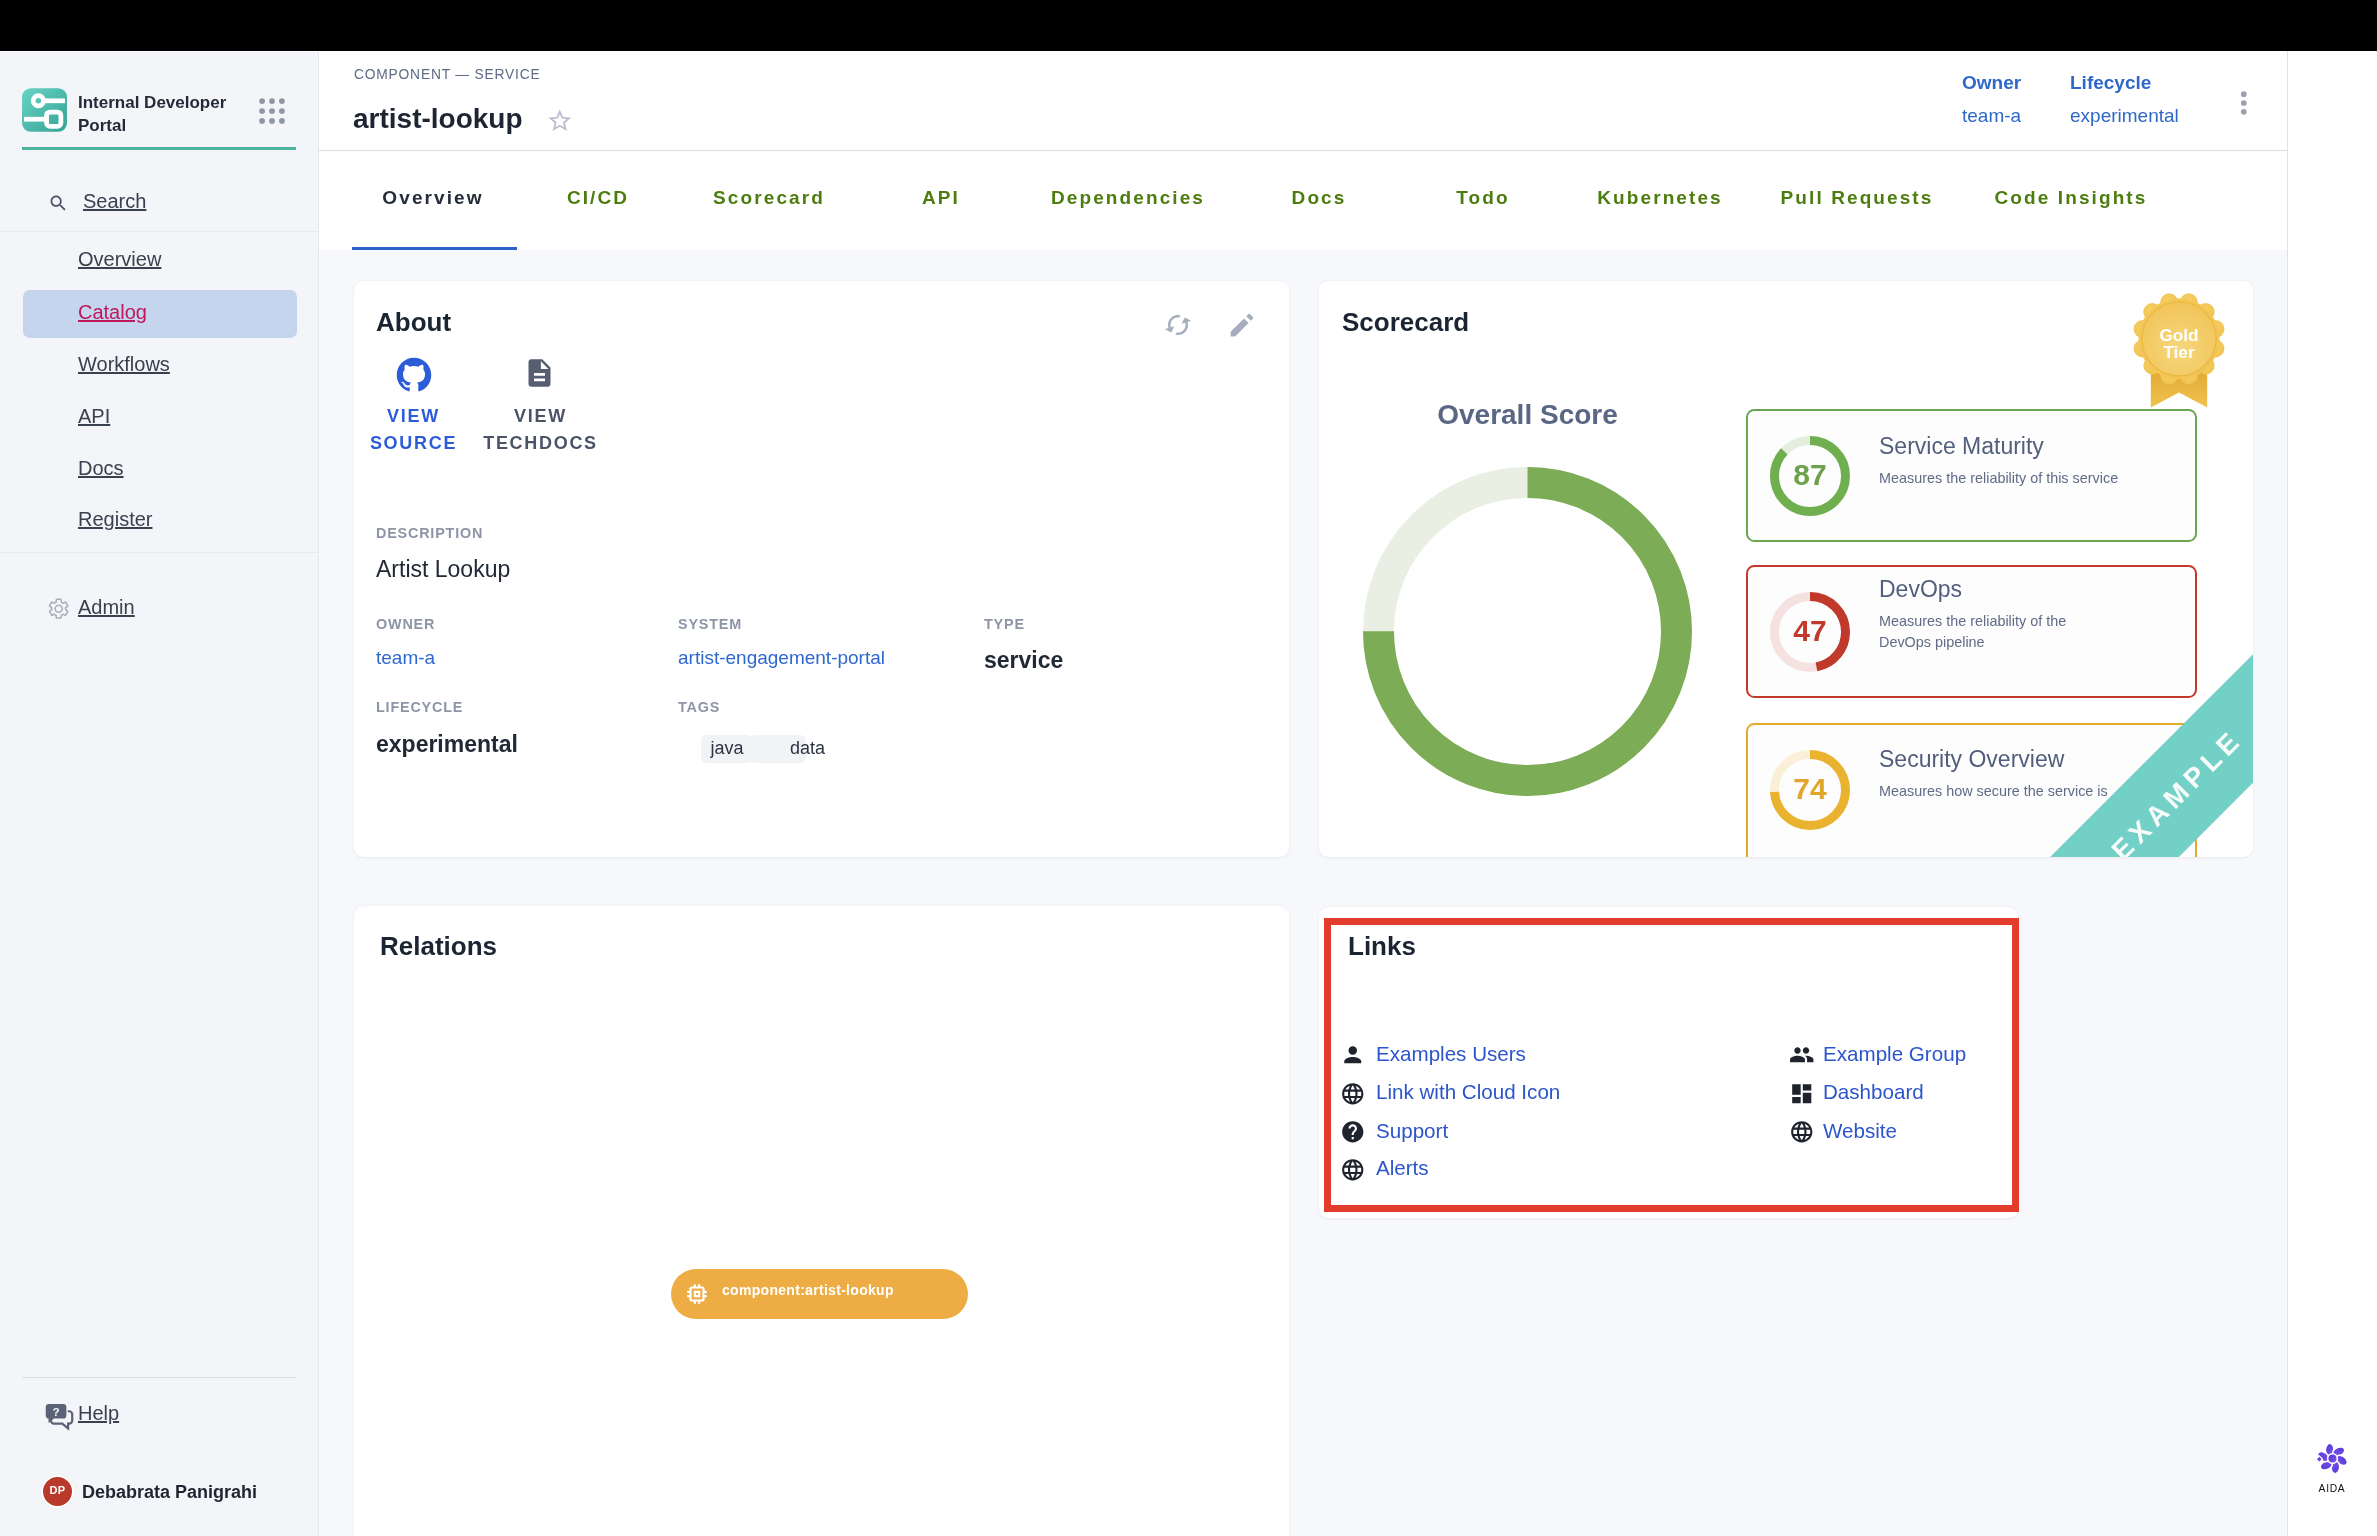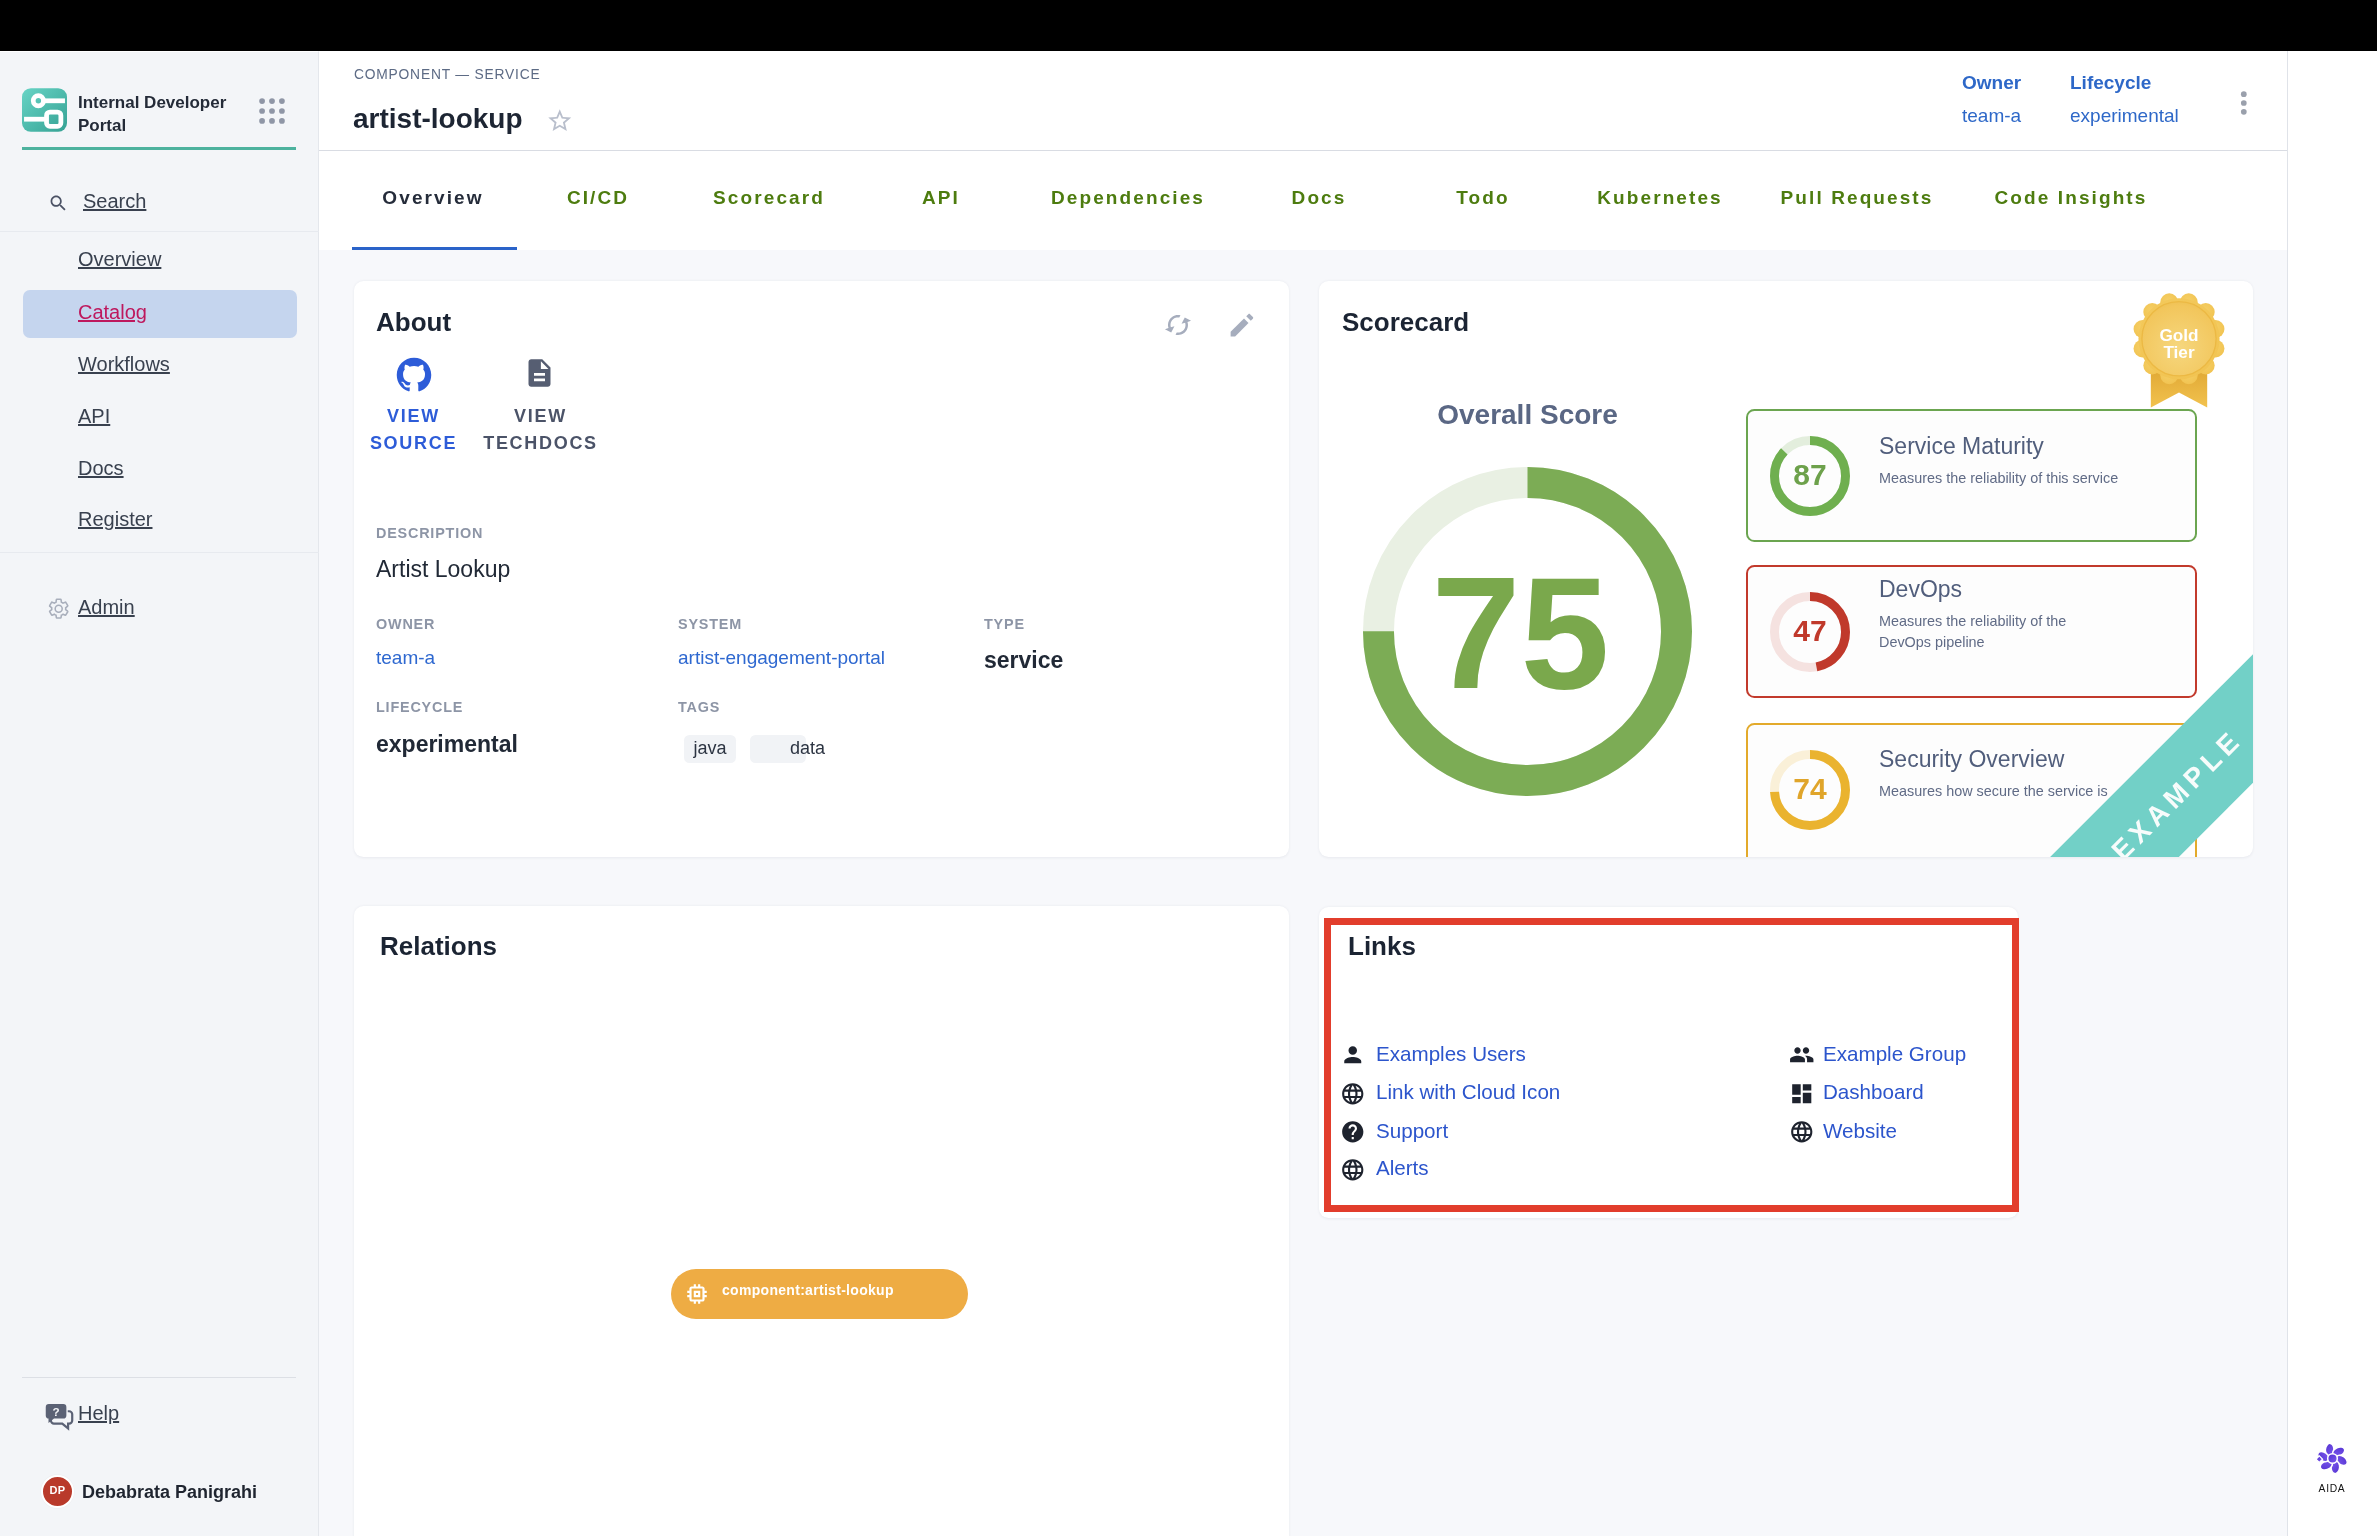--- a/index.html
+++ b/index.html
@@ -213,21 +213,20 @@
 <circle cx="80" cy="78" r="59" fill="url(#goldouter)"></circle>
 <circle cx="80" cy="78" r="54" fill="url(#goldin)" stroke="#ecb944" stroke-width="2"></circle>
 <text x="80" y="81" font-size="25" font-weight="bold" fill="#fff" text-anchor="middle">Gold</text>
 <text x="80" y="106" font-size="25" font-weight="bold" fill="#fff" text-anchor="middle">Tier</text>
 </svg></div>
     <div class="sc" id="overallscore">Overall Score</div>
     <div class="sc" style="left:44px; top:186px;"><svg width="329" height="329" viewBox="0 0 478 478">
 <circle cx="239" cy="239" r="216.5" fill="none" stroke="#e9f0e3" stroke-width="45"></circle>
 <circle cx="239" cy="239" r="216.5" fill="none" stroke="#7cac55" stroke-width="45" stroke-dasharray="1020.3 340.1" transform="rotate(-90 239 239)"></circle>
 </svg></div>
-    <div class="sc" id="bignum">75</div>
     <div class="sc tile" id="tile1"></div>
     <div class="sc tile" id="tile2"></div>
     <div class="sc tile" id="tile3"></div>
     <div class="sc" style="left:451px; top:155px;"><svg width="80" height="80" viewBox="0 0 116 116">
 <circle cx="58" cy="58" r="51.5" fill="none" stroke="#e3eedd" stroke-width="13"></circle>
 <circle cx="58" cy="58" r="51.5" fill="none" stroke="#6faf4f" stroke-width="13" stroke-dasharray="281.5 42.1" transform="rotate(-90 58 58)"></circle>
 </svg></div>
     <div class="sc tilenum" style="left:451px; top:177px; width:80px; text-align:center; color:#6da14b;">87</div>
     <div class="sc tiletitle" style="top:152px;">Service Maturity</div>
     <div class="sc tiledesc" style="top:187px;">Measures the reliability of this service</div>
@@ -270,21 +269,21 @@
   <div class="abs avalue" style="left:376px; top:556px;">Artist Lookup</div>
   <div class="abs alabel" style="left:376px; top:616px;">OWNER</div>
   <div class="abs alink" style="left:376px; top:647px;">team-a</div>
   <div class="abs alabel" style="left:678px; top:616px;">SYSTEM</div>
   <div class="abs alink" style="left:678px; top:647px;">artist-engagement-portal</div>
   <div class="abs alabel" style="left:984px; top:616px;">TYPE</div>
   <div class="abs avalue" style="left:984px; top:647px; font-weight:bold;">service</div>
   <div class="abs alabel" style="left:376px; top:699px;">LIFECYCLE</div>
   <div class="abs avalue" style="left:376px; top:731px; font-weight:bold;">experimental</div>
   <div class="abs alabel" style="left:678px; top:699px;">TAGS</div>
-  <div class="abs chip" style="left:684px; top:735px; width:52px; height:27.5px;">java</div>
+  <div class="abs chip" style="left:701px; top:735px; width:52px; height:27.5px;">java</div>
   <div class="abs chip" style="left:750px; top:735px; width:56px; height:27.5px;padding-left:40px;">data</div>
 
   <div class="abs cardtitle" style="left:380px; top:931px;">Relations</div>
   <div class="abs" id="relpill"></div>
   <div class="abs" id="chipico" style="left:684px; top:1281px;"><svg width="26" height="26" viewBox="0 0 24 24">
         <path fill="#fff" d="M15 9H9v6h6V9zm-2 4h-2v-2h2v2zm8-2V9h-2V7c0-1.1-.9-2-2-2h-2V3h-2v2h-2V3H9v2H7c-1.1 0-2 .9-2 2v2H3v2h2v2H3v2h2v2c0 1.1.9 2 2 2h2v2h2v-2h2v2h2v-2h2c1.1 0 2-.9 2-2v-2h2v-2h-2v-2h2zm-4 6H7V7h10v10z"></path>
       </svg></div>
   <div class="abs" id="relpilltext">component:artist-lookup</div>
 
   <div class="abs" id="redframe"></div>

